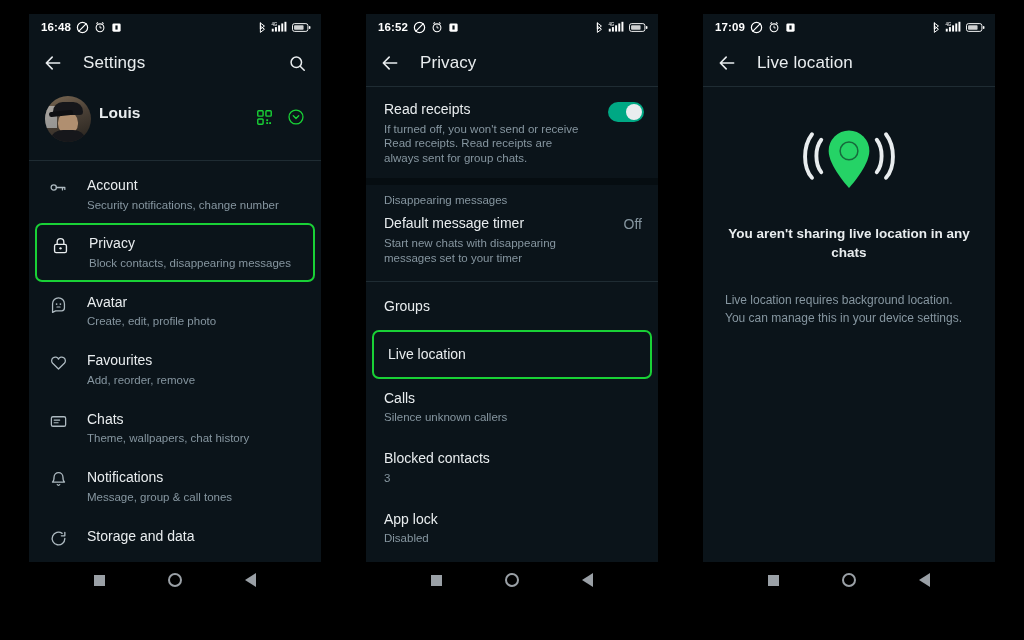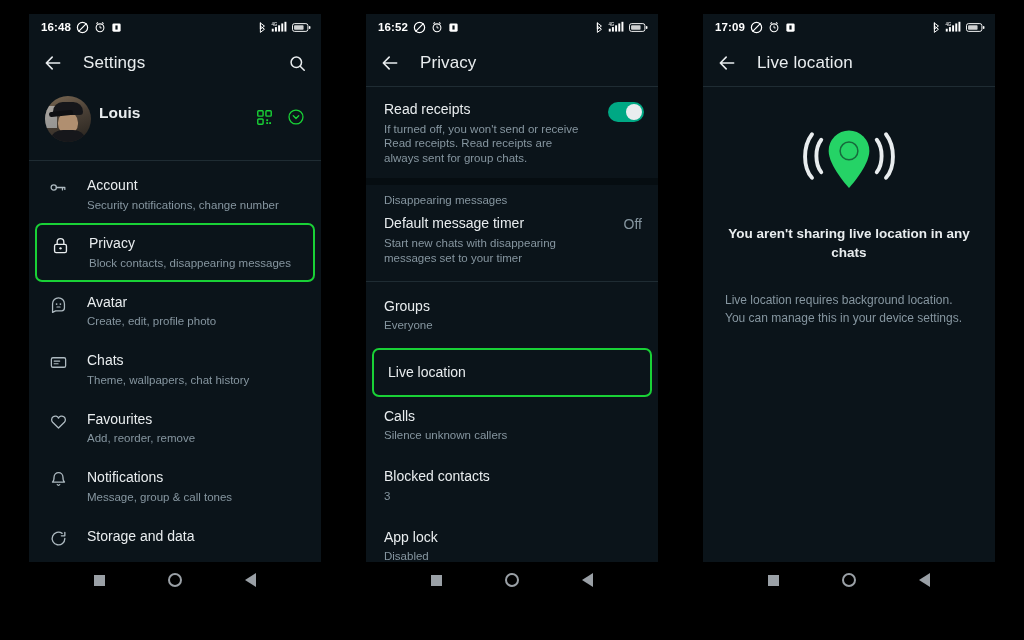--- a/index.html
+++ b/index.html
@@ -269,39 +269,39 @@
         </span>
         <span class="txt">
           <span class="t1">Avatar</span>
           <span class="t2" style="display:block">Create, edit, profile photo</span>
         </span>
       </div>
 
       <div class="row">
         <span class="ic">
           <svg width="19" height="19" viewBox="0 0 24 24">
+              <path d="M12 20.3 4.6 13a4.6 4.6 0 1 1 7.4-5.3A4.6 4.6 0 1 1 19.4 13z" fill="none" stroke="#aebac1" stroke-width="1.6" stroke-linejoin="round"></path>
+            </svg>
+        </span>
+        <span class="txt">
+          <span class="t1">Favourites</span>
+          <span class="t2" style="display:block">Add, reorder, remove</span>
+        </span>
+      </div>
+
+      <div class="row">
+        <span class="ic">
+          <svg width="19" height="19" viewBox="0 0 24 24">
               <rect x="3" y="6" width="18" height="12" rx="2" fill="none" stroke="#aebac1" stroke-width="1.6"></rect>
               <path d="M6.5 10.2h7M6.5 13.6h5" stroke="#aebac1" stroke-width="1.5" stroke-linecap="round"></path>
             </svg>
         </span>
         <span class="txt">
           <span class="t1">Chats</span>
           <span class="t2" style="display:block">Theme, wallpapers, chat history</span>
-        </span>
-      </div>
-
-      <div class="row">
-        <span class="ic">
-          <svg width="19" height="19" viewBox="0 0 24 24">
-              <path d="M12 20.3 4.6 13a4.6 4.6 0 1 1 7.4-5.3A4.6 4.6 0 1 1 19.4 13z" fill="none" stroke="#aebac1" stroke-width="1.6" stroke-linejoin="round"></path>
-            </svg>
-        </span>
-        <span class="txt">
-          <span class="t1">Favourites</span>
-          <span class="t2" style="display:block">Add, reorder, remove</span>
         </span>
       </div>
 
       <div class="row">
         <span class="ic">
           <svg width="19" height="19" viewBox="0 0 24 24">
               <path d="M12 3.2a5.6 5.6 0 0 0-5.6 5.6c0 5-2 6.4-2 6.4h15.2s-2-1.4-2-6.4A5.6 5.6 0 0 0 12 3.2z" fill="none" stroke="#aebac1" stroke-width="1.6" stroke-linejoin="round"></path>
               <path d="M10.4 18.4a1.8 1.8 0 0 0 3.2 0" fill="none" stroke="#aebac1" stroke-width="1.5" stroke-linecap="round"></path>
             </svg>
         </span>
@@ -410,21 +410,20 @@
           <span class="t2" style="display:block">Start new chats with disappearing messages set to your timer</span>
         </span>
         <span class="tr">Off</span>
       </div>
 
       <div class="divider"></div>
 
       <div class="row">
         <span class="txt">
           <span class="t1">Groups</span>
-          <span class="t2" style="display:block">Everyone</span>
         </span>
       </div>
 
       <div class="row sel noicon" style="padding-top:13px;padding-bottom:13px;margin-top:4px">
         <span class="txt">
           <span class="t1">Live location</span>
         </span>
       </div>
 
       <div class="row" style="padding-top:10px">

